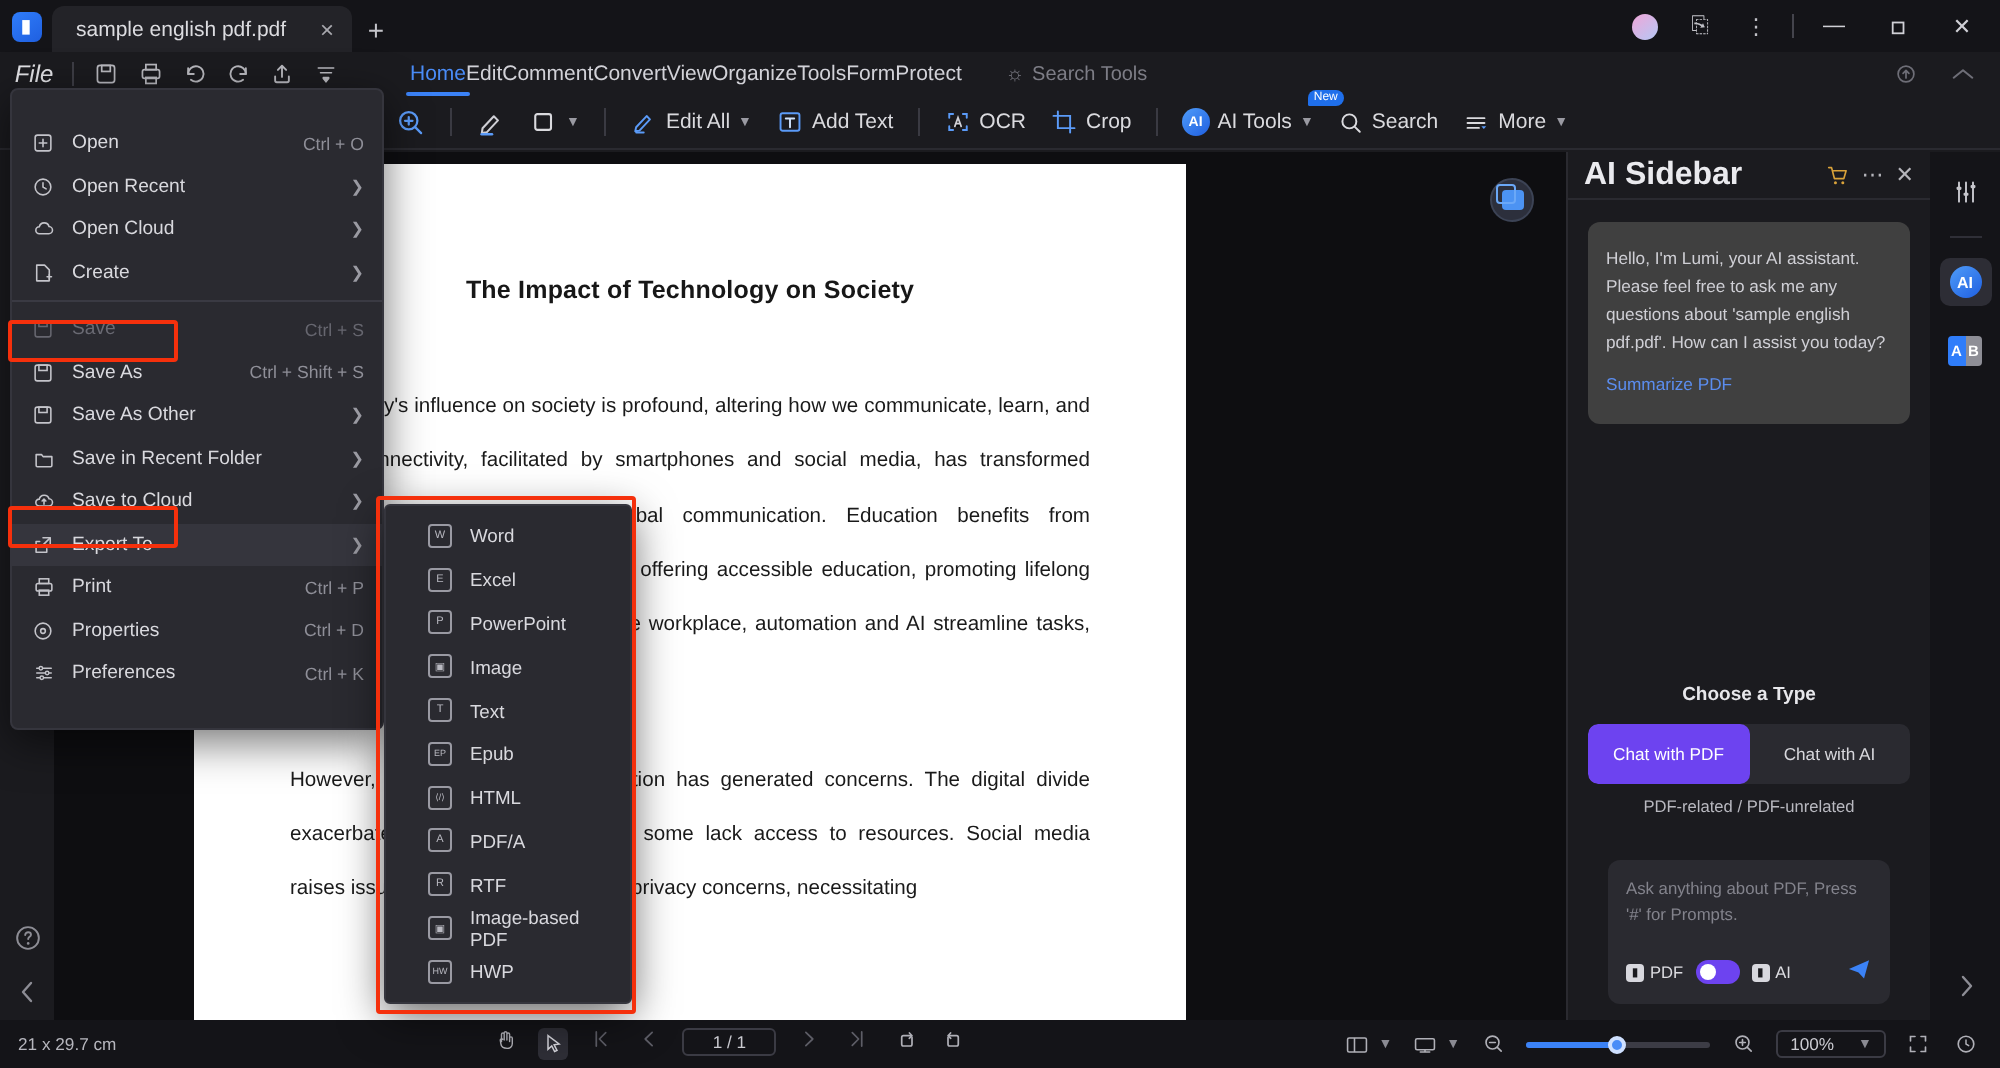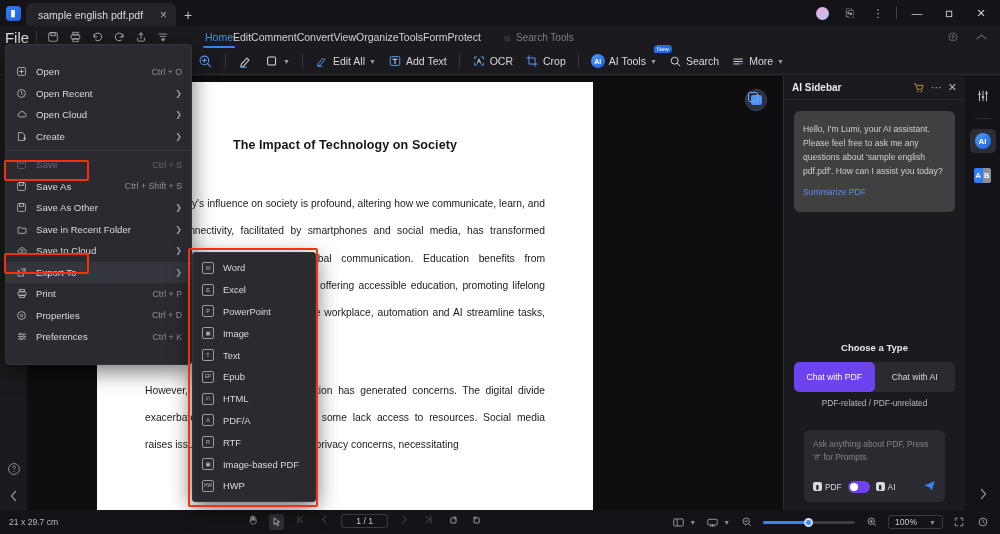--- a/index.html
+++ b/index.html
@@ -59,21 +59,21 @@
     font-size: 11px; color: #d0d0d6;
   }
 
   
   .menubar {
     position: absolute; top: 26px; left: 0; width: 1000px; height: 22px;
     background: #1b1b1f; display: flex; align-items: center;
   }
   .file-btn {
     width: 34px; height: 22px; display: flex; align-items: center; justify-content: center;
-    font-size: 15px; color: #e2e2e6; font-weight: 500;
+    font-size: 12px; color: #e2e2e6; font-weight: 500; font-style: italic;
   }
   .mb-sep { width: 1px; height: 12px; background: #3d3d45; margin: 0 5px 0 2px; }
   .qa-ico {
     width: 22px; height: 22px; display: flex; align-items: center; justify-content: center;
     color: #b8b8be;
   }
   .ribbon-tabs {
     display: flex; align-items: center; 
     margin-left: 31px; height: 22px;
   }
@@ -160,21 +160,21 @@
   
   .sidebar {
     position: absolute; top: 76px; right: 35px; width: 182px; bottom: 24px;
     background: #1b1b1f; border-left: 1px solid #2a2a30;
     display: flex; flex-direction: column;
   }
   .sb-head {
     height: 24px; display: flex; align-items: center; gap: 6px;
     padding: 0 8px; border-bottom: 1px solid #2a2a30;
   }
-  .sb-title { font-size: 10px; color: #eaeaee; font-weight: bold; flex: 1; }
+  .sb-title { font-size: 16px; color: #eaeaee; font-weight: bold; flex: 1; }
   .sb-ico { color: #b5b5bb; font-size: 11px; display: flex; align-items: center; }
   .cart-ico { color: #d9a23a; font-size: 11px; }
   .bubble {
     margin: 11px 10px 0 10px; background: #404040; border-radius: 6px;
     padding: 12px 9px; font-size: 8.6px; line-height: 1.62; color: #cfcfd5;
   }
   .bubble-link { display: block; margin-top: 7px; color: #5b8def; font-size: 8.6px; }
   .choose-wrap { margin-top: auto; padding: 0 10px 8px 10px; }
   .choose-title {
     text-align: center; font-size: 9.5px; color: #e7e7eb; font-weight: bold; margin-bottom: 9px;
@@ -294,21 +294,21 @@
   
   .redbox {
     position: absolute; border: 2.5px solid #f5300c; border-radius: 2px;
     pointer-events: none; z-index: 60;
   }
 
   
   .submenu {
     position: absolute; top: 252px; left: 192px; width: 124px;
     background: #2a2a30; border: 1px solid #35353d; border-radius: 3px;
-    padding: 4px 0; z-index: 50;
+    padding: 4px 12px; z-index: 50;
     box-shadow: 0 6px 22px rgba(0,0,0,.6);
   }
   .si {
     display: flex; align-items: center; height: 21.8px; gap: 9px;
     padding: 0 9px; font-size: 9.4px; color: #d9d9de;
   }
   .si-ico {
     width: 12px; height: 12px; border: 1px solid #9a9aa3; border-radius: 2px;
     display: flex; align-items: center; justify-content: center;
     font-size: 5.5px; color: #b9b9c1; flex: none;

